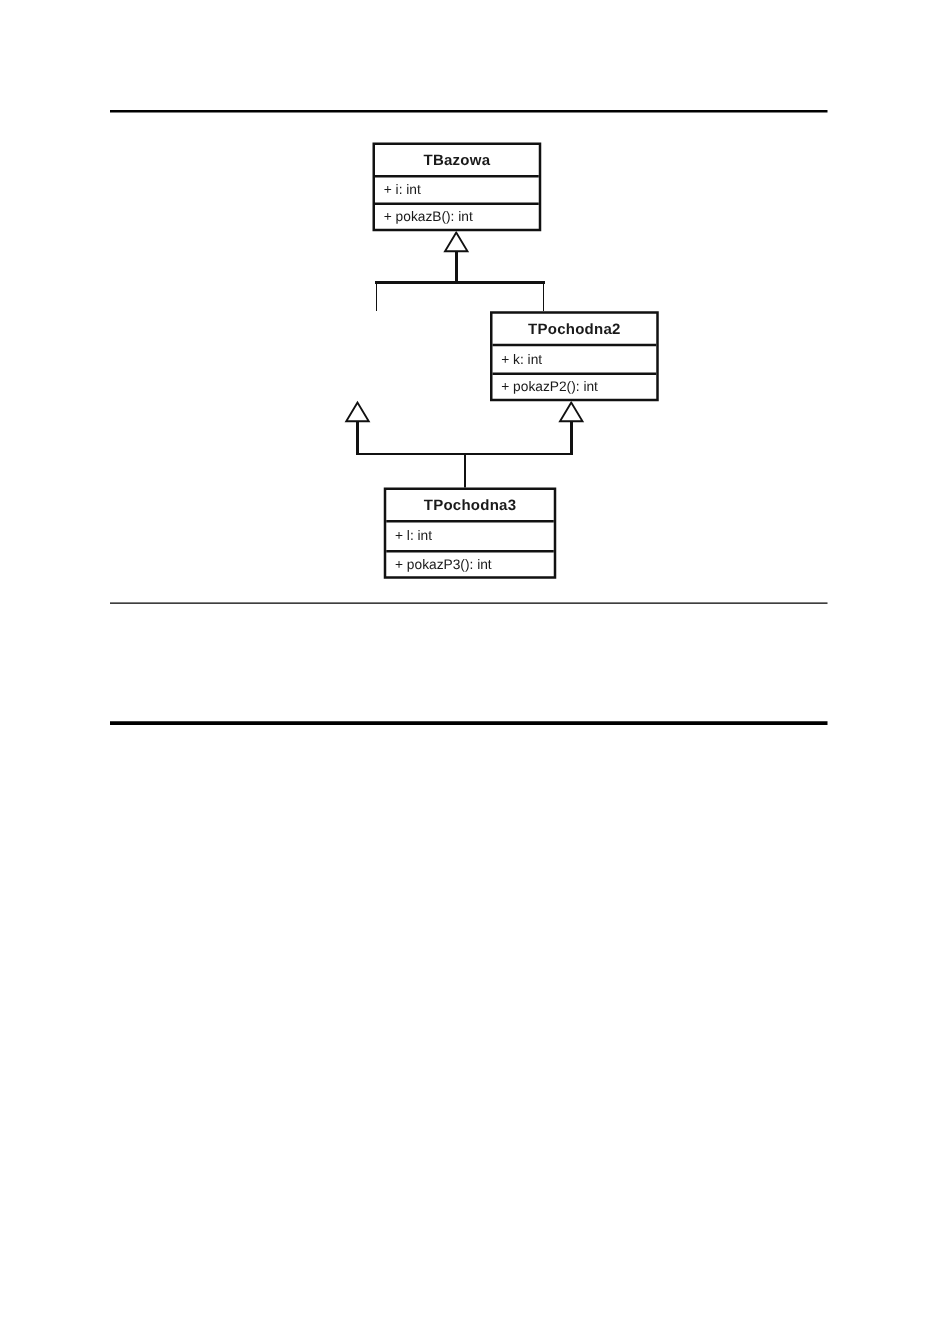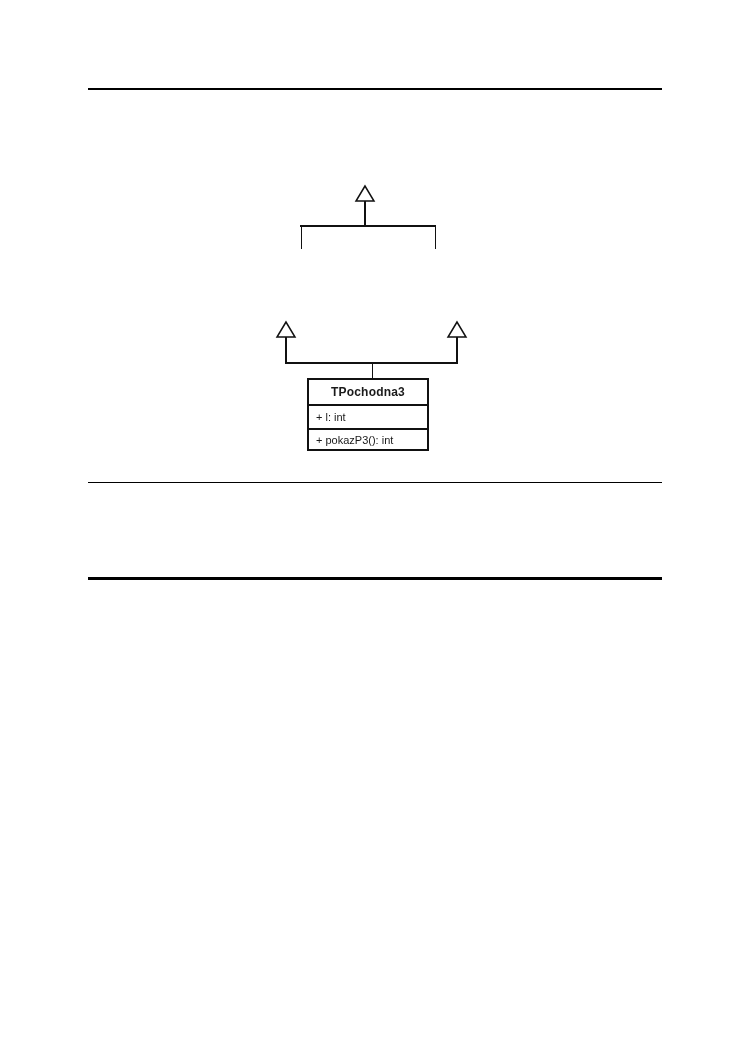--- a/index.html
+++ b/index.html
@@ -81,22 +81,32 @@
     <polygon points="286,322 277,337 295,337" fill="#ffffff" stroke="#111111" stroke-width="1.5"></polygon>
     <line x1="286" y1="337" x2="286" y2="364" stroke="#111111" stroke-width="2" shape-rendering="crispEdges"></line>
 
     <polygon points="457,322 448,337 466,337" fill="#ffffff" stroke="#111111" stroke-width="1.5"></polygon>
     <line x1="457" y1="337" x2="457" y2="364" stroke="#111111" stroke-width="2" shape-rendering="crispEdges"></line>
 
     <line x1="285" y1="363" x2="458" y2="363" stroke="#111111" stroke-width="2" shape-rendering="crispEdges"></line>
     <line x1="372" y1="363" x2="372" y2="390" stroke="#111111" stroke-width="1" shape-rendering="crispEdges"></line>
   </svg>
 
+  <div class="uml-class" style="left:298px; top:114px; width:135px; height:71px;">
+    <div class="uml-title">TBazowa</div>
+    <div class="uml-compartment uml-attrs">+ i: int</div>
+    <div class="uml-compartment uml-methods">+ pokazB(): int</div>
+  </div>
 
 
+  <div class="uml-class" style="left:392px; top:249px; width:135px; height:72px;">
+    <div class="uml-title">TPochodna2</div>
+    <div class="uml-compartment uml-attrs">+ k: int</div>
+    <div class="uml-compartment uml-methods">+ pokazP2(): int</div>
+  </div>
 
-  <div class="uml-class" style="left:307px; top:378px; width:122px; height:73px;">
+  <div class="uml-class" style="left:307px; top:390px; width:138px; height:73px;">
     <div class="uml-title">TPochodna3</div>
     <div class="uml-compartment uml-attrs">+ l: int</div>
     <div class="uml-compartment uml-methods">+ pokazP3(): int</div>
   </div>
 
 </div>
 
 </body></html>

